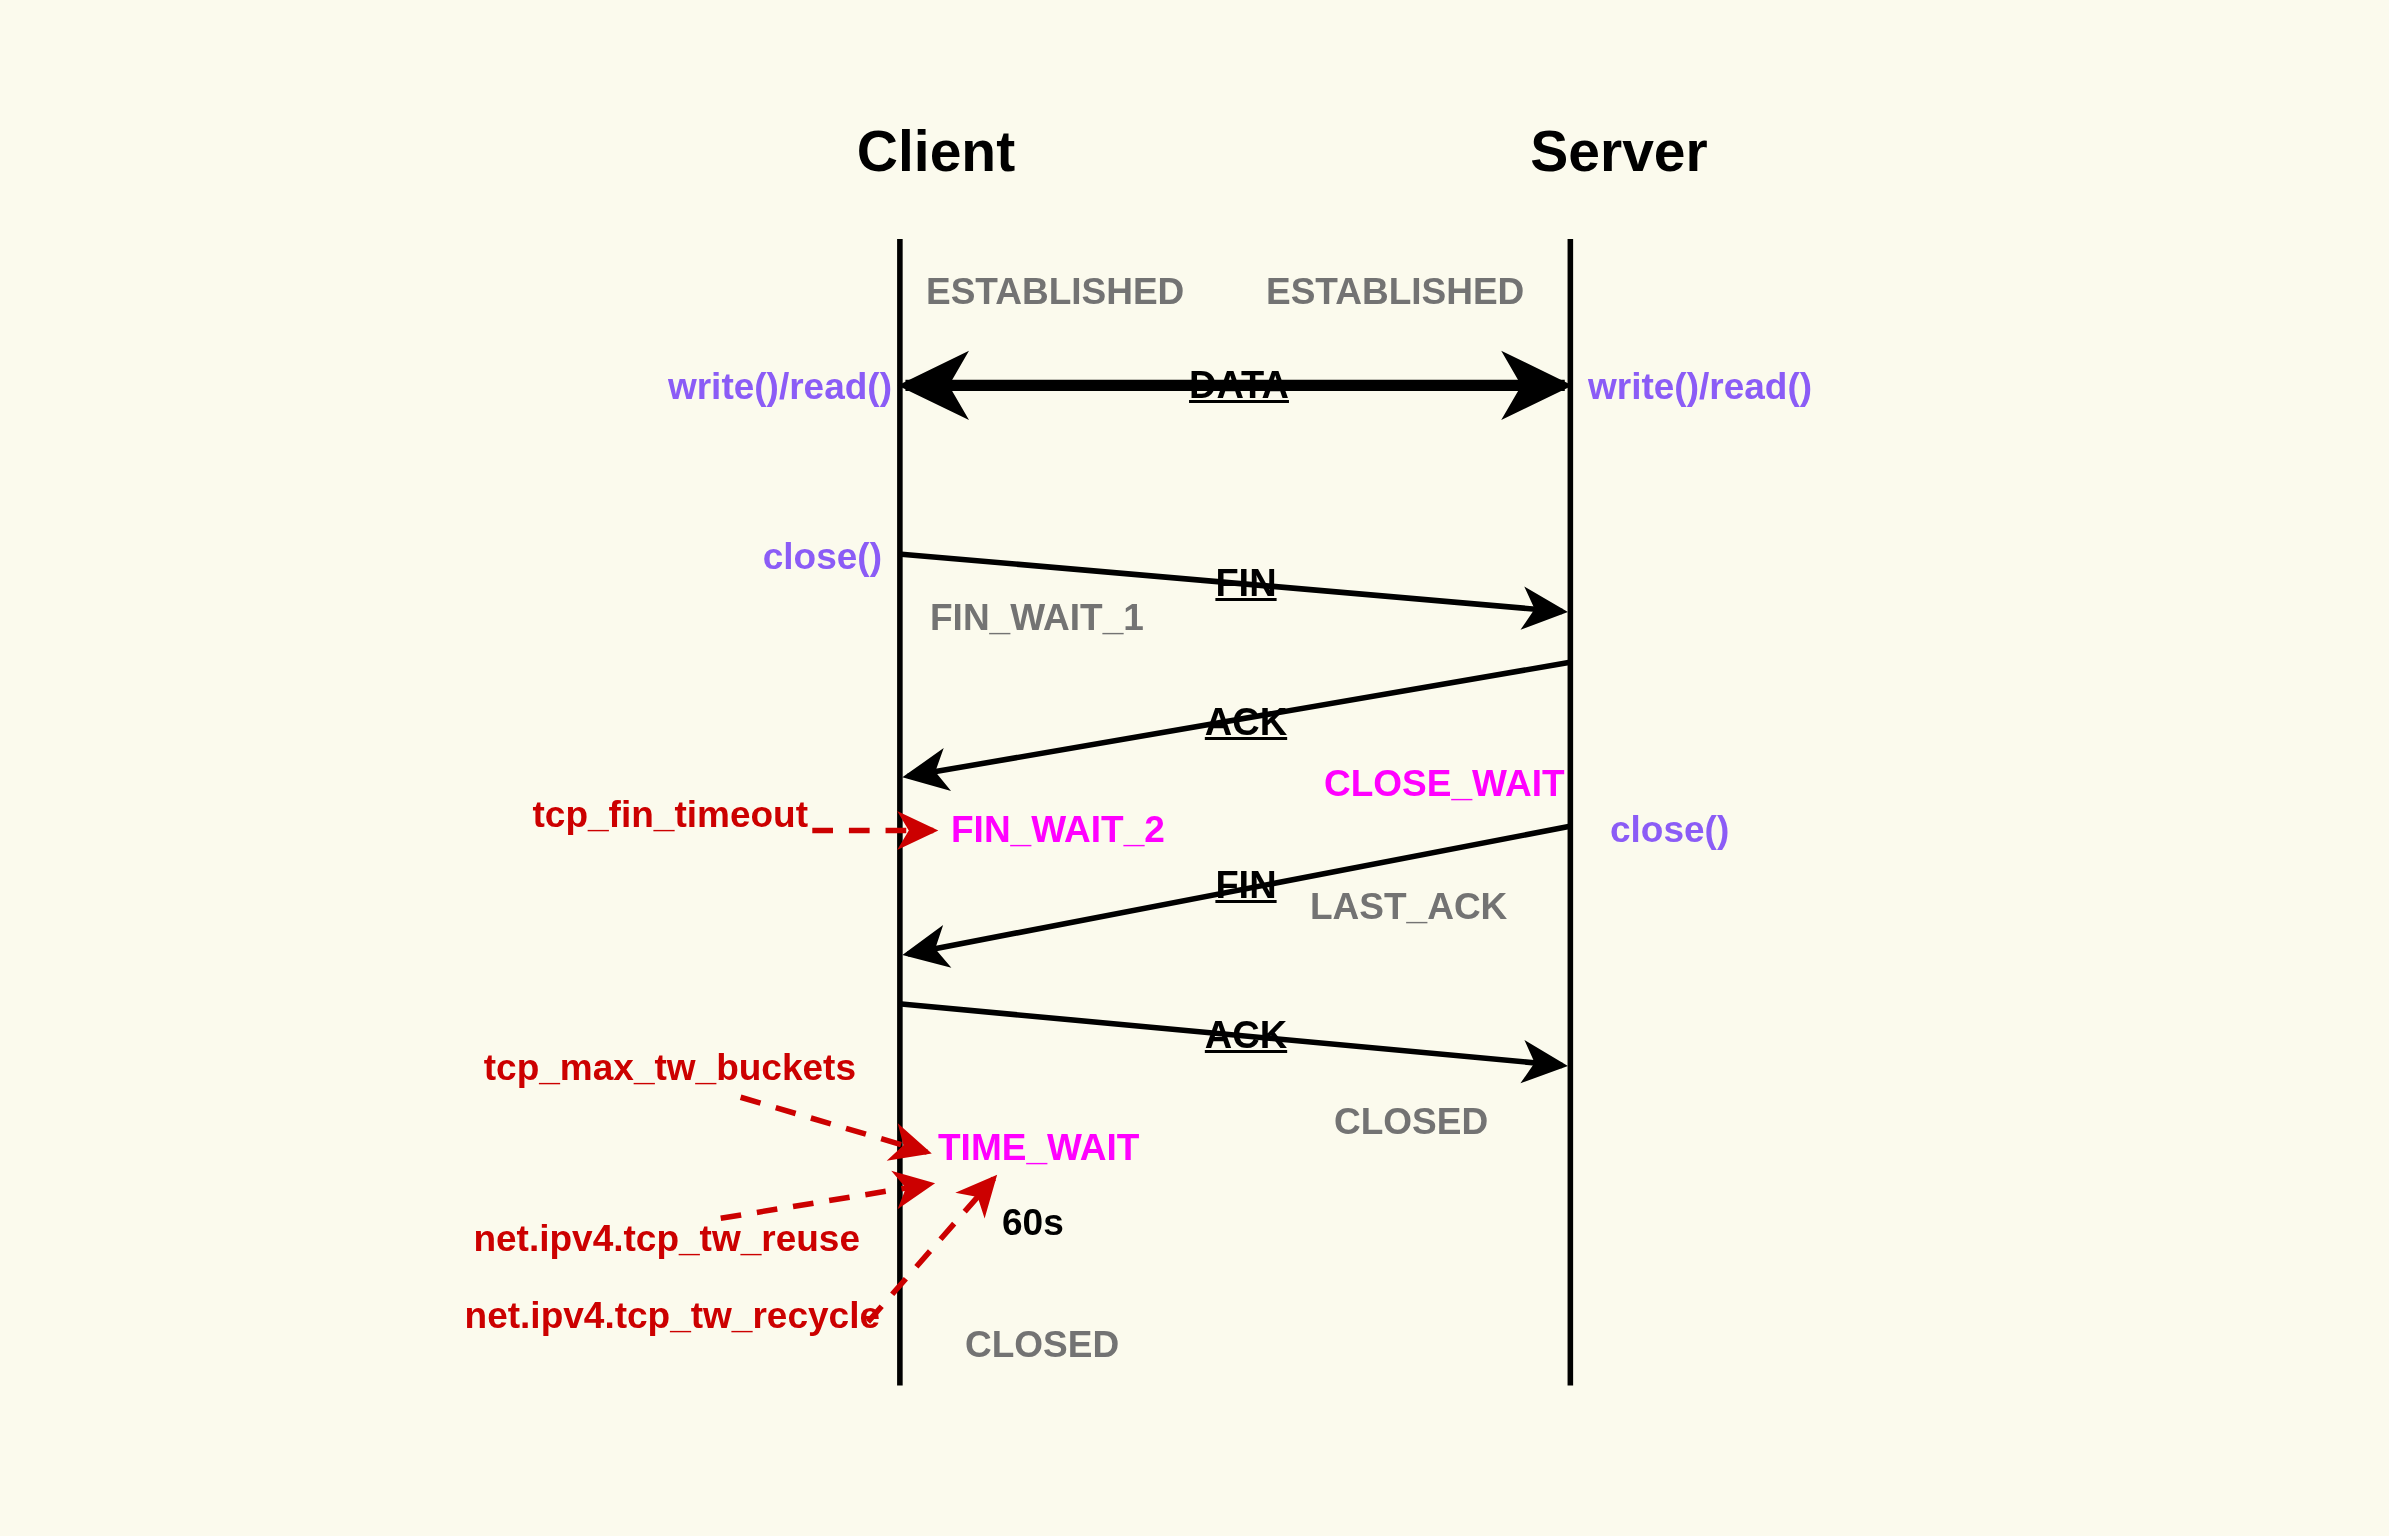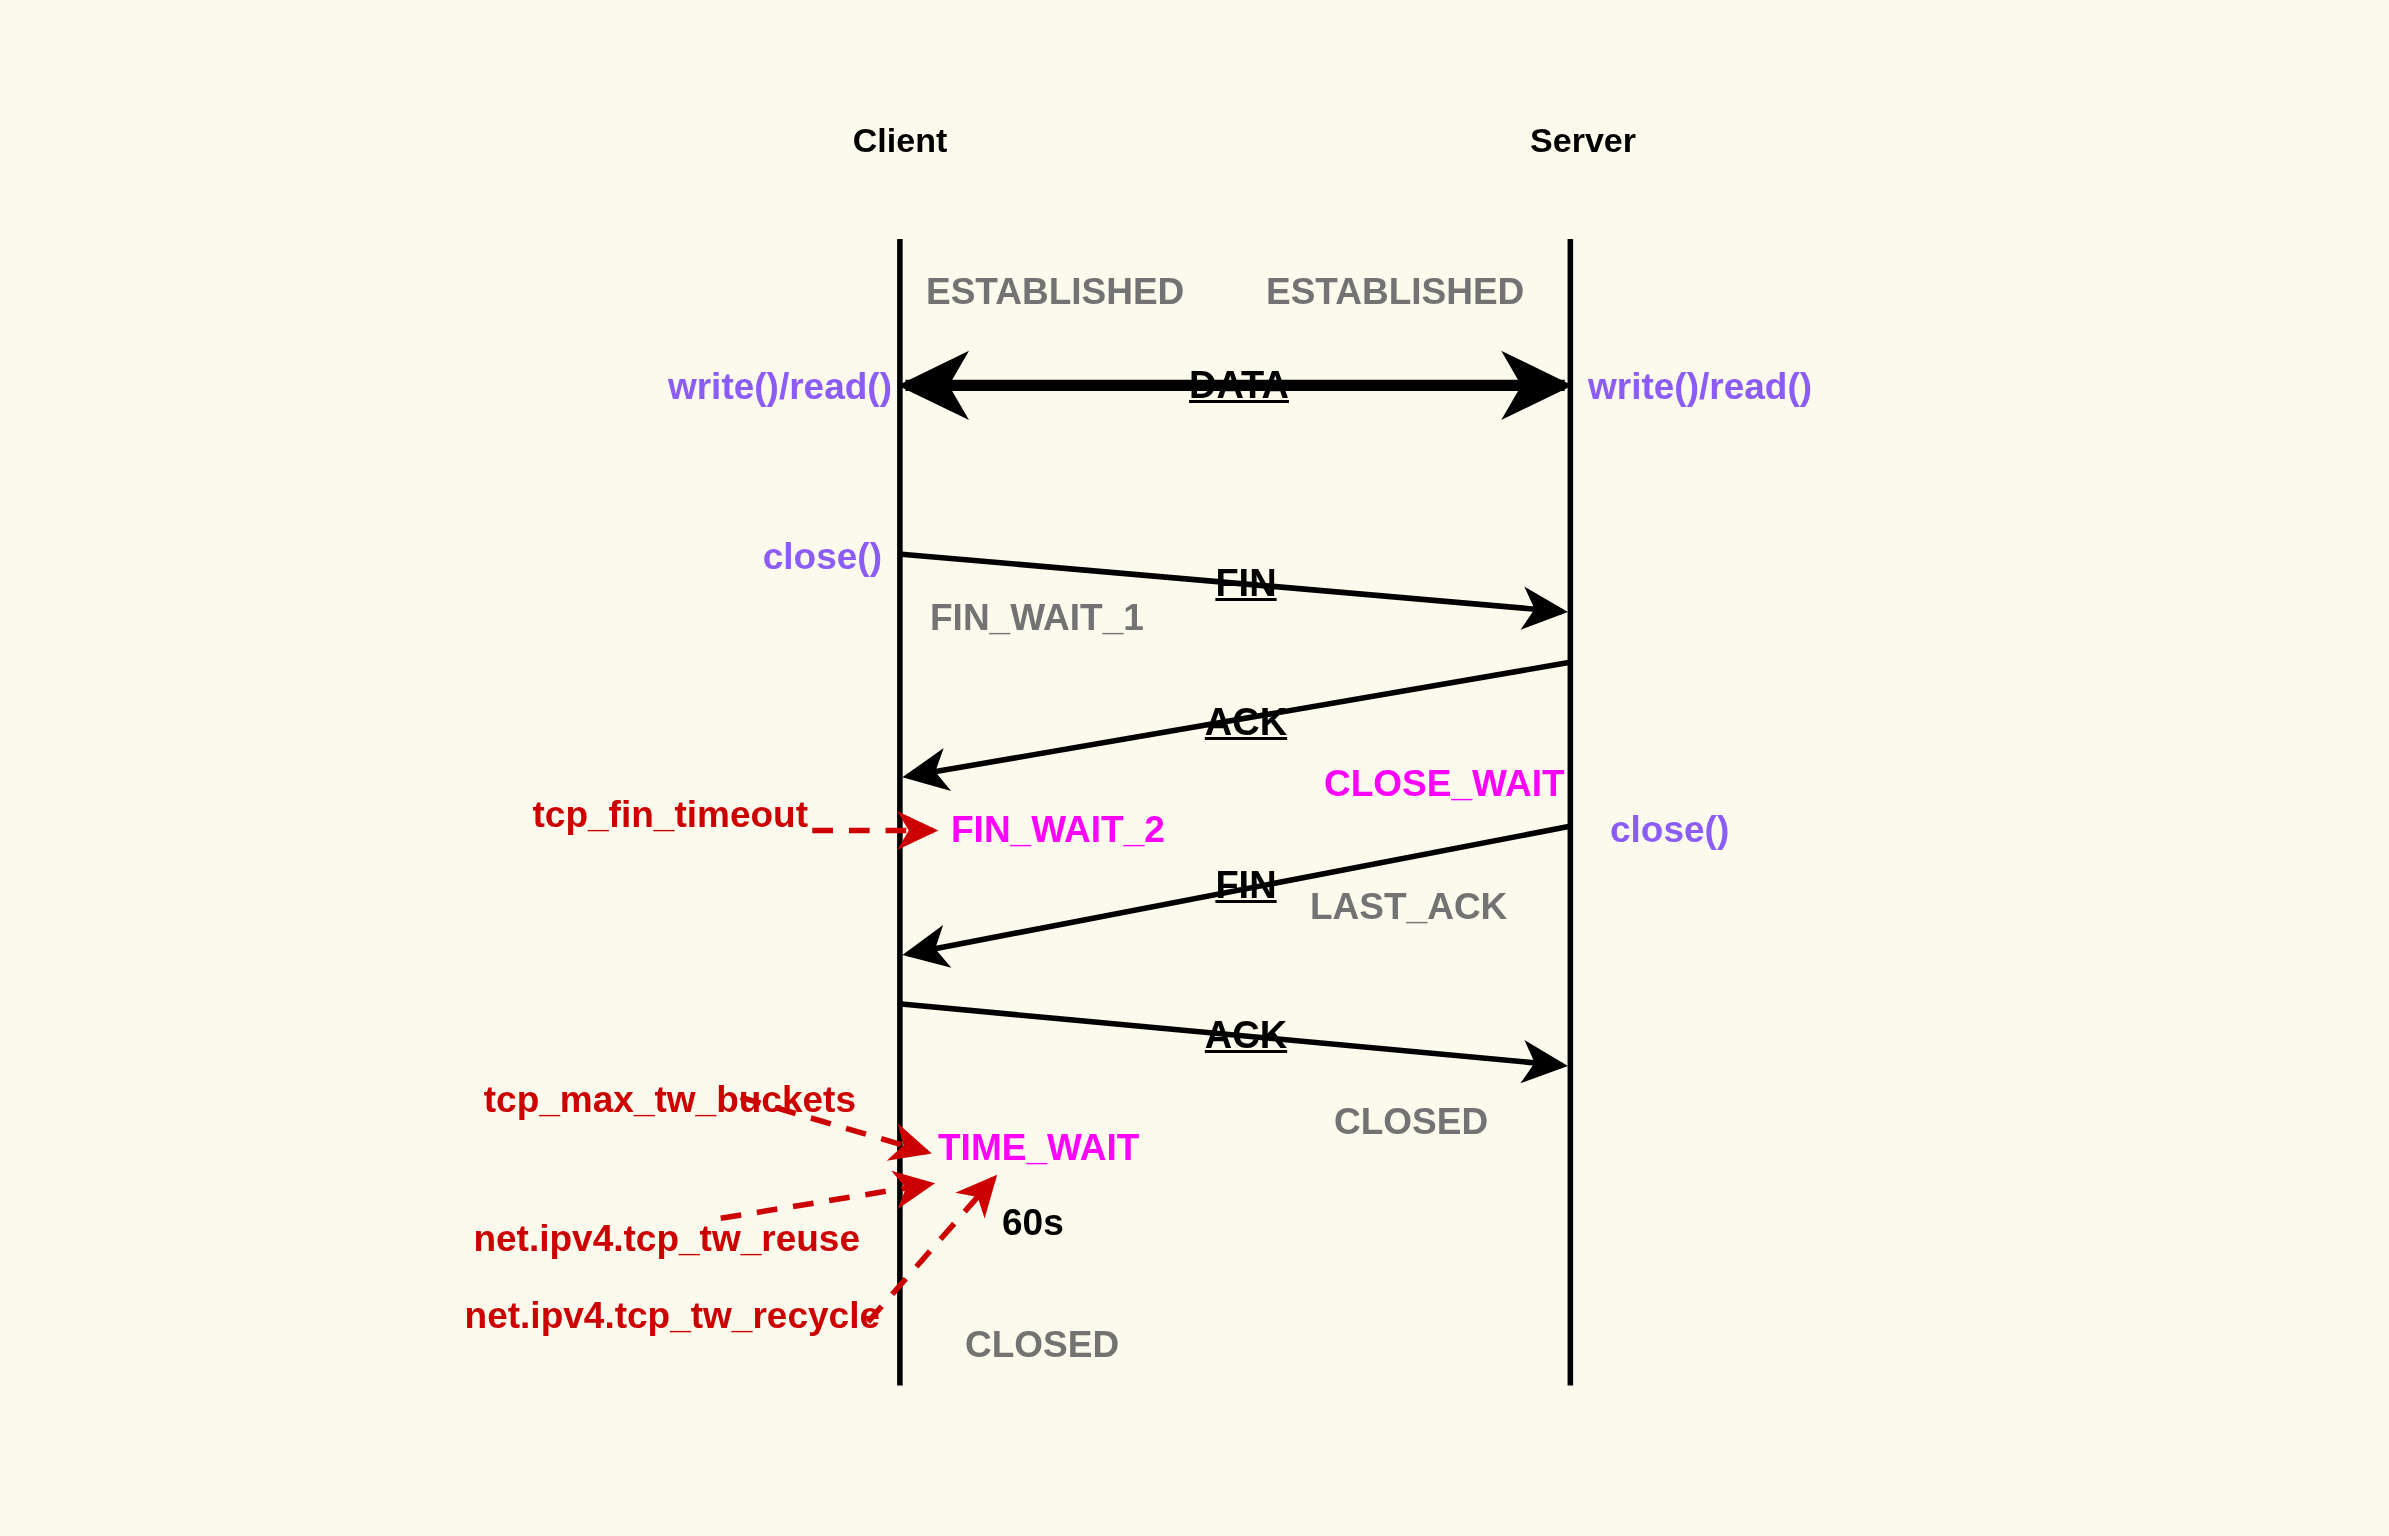--- a/index.html
+++ b/index.html
@@ -26,22 +26,23 @@
     height: 1536px;
   }
   .lbl {
     position: absolute;
     white-space: nowrap;
     font-family: "Liberation Sans", sans-serif;
     font-weight: bold;
     line-height: 1;
   }
   .actor-title {
-    font-size: 34px;
+    font-size: 57px;
     color: #000000;
+    margin-left: 36px;
   }
   .state-blue   { font-size: 37px; color: #737373; }
   .state-magenta{ font-size: 37px; color: #ff00ff; }
   .api-blue     { font-size: 37px; color: #8b5cf6; }
   .msg-black    { font-size: 38px; color: #000000; text-decoration: underline; }
   .timer-black  { font-size: 37px; color: #000000; }
   .sysctl-red   { font-size: 37px; color: #cc0000; }
   .anchor-mid   { transform: translateX(-50%); }
   .anchor-end   { transform: translateX(-100%); }
 </style>
@@ -111,21 +112,21 @@
   <div class="lbl state-magenta" style="left:951px; top:811px;">FIN_WAIT_2</div>
 
   <div class="lbl api-blue" style="left:1610px; top:811px;">close()</div>
 
   <div class="lbl msg-black anchor-mid" style="left:1246px; top:866px;">FIN</div>
   <div class="lbl state-blue" style="left:1310px; top:888px;">LAST_ACK</div>
 
   <div class="lbl msg-black anchor-mid" style="left:1246px; top:1016px;">ACK</div>
   <div class="lbl state-blue" style="left:1334px; top:1103px;">CLOSED</div>
 
-  <div class="lbl sysctl-red anchor-end" style="left:856px; top:1049px;margin-top:32px;">tcp_max_tw_buckets</div>
+  <div class="lbl sysctl-red anchor-end" style="left:856px; top:1049px;">tcp_max_tw_buckets</div>
   <div class="lbl sysctl-red anchor-end" style="left:860px; top:1220px;">net.ipv4.tcp_tw_reuse</div>
   <div class="lbl sysctl-red anchor-end" style="left:880px; top:1297px;">net.ipv4.tcp_tw_recycle</div>
 
   <div class="lbl state-magenta" style="left:938px; top:1129px;">TIME_WAIT</div>
   <div class="lbl timer-black" style="left:1002px; top:1204px;">60s</div>
   <div class="lbl state-blue" style="left:965px; top:1326px;">CLOSED</div>
 
 </div>
 
 

